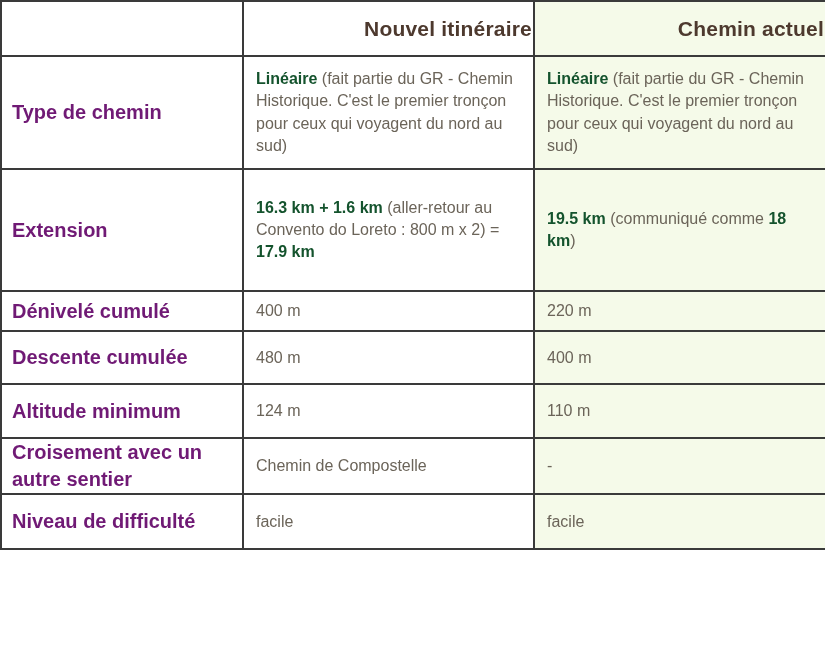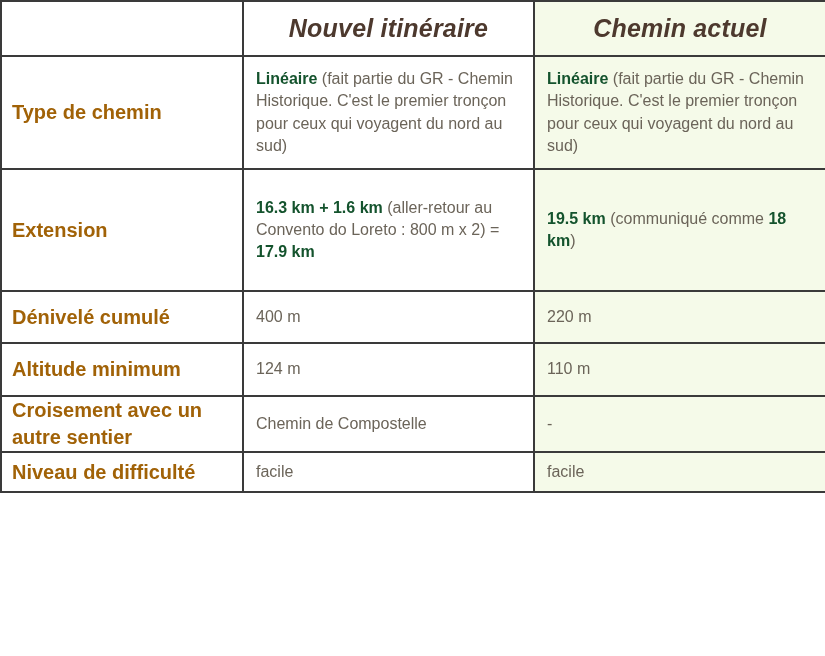--- a/index.html
+++ b/index.html
@@ -21,55 +21,54 @@
   }
   col.c1 { width: 242px; }
   col.c2 { width: 291px; }
   col.c3 { width: 292px; }
   th, td {
     border: 2px solid #3a3a3a;
     vertical-align: middle;
   }
   thead th {
     height: 55px;
-    font-size: 25px;
+    font-size: 21px;
     font-weight: bold;
     letter-spacing: 0.2px;
     color: #4d392e;
-    text-align: center;
+    text-align: right;
     background: #ffffff;
-    font-style: italic;
   }
   thead th.greenbg,
   tbody td.greenbg {
     background: #f5fae9;
   }
   tbody th {
     text-align: left;
     font-size: 20px;
     font-weight: bold;
-    color: #a16207;
+    color: #701a75;
     padding: 0 14px 0 10px;
     line-height: 1.35;
   }
   tbody td {
     font-size: 16px;
     color: #6b6459;
     padding: 8px 12px;
     line-height: 1.38;
     text-align: left;
   }
   tbody td strong {
     color: #14532d;
     font-weight: bold;
   }
   
   tbody tr:nth-child(1) { height: 113px; }
   tbody tr:nth-child(2) { height: 122px; }
-  tbody tr:nth-child(3) { height: 52px; }
+  tbody tr:nth-child(3) { height: 40px; }
   tbody tr:nth-child(4) { height: 53px; }
   tbody tr:nth-child(5) { height: 54px; }
   tbody tr:nth-child(6) { height: 38px; }
   tbody tr:nth-child(7) { height: 55px; }
   tbody tr:nth-child(8) { height: 87px; }
 </style>
 </head>
 <body>
 
 <table class="compare">
@@ -95,20 +94,25 @@
         <th>Extension</th>
         <td><strong>16.3 km + 1.6 km</strong> (aller-retour au Convento do Loreto : 800 m x 2) = <strong>17.9 km</strong></td>
         <td class="greenbg"><strong>19.5 km</strong> (communiqué comme <strong>18 km</strong>)</td>
       </tr>
       <tr>
         <th>Dénivelé cumulé</th>
         <td>400 m</td>
         <td class="greenbg">220 m</td>
       </tr>
       <tr>
+        <th>Descente cumulée</th>
+        <td>480 m</td>
+        <td class="greenbg">400 m</td>
+      </tr>
+      <tr>
         <th>Altitude minimum</th>
         <td>124 m</td>
         <td class="greenbg">110 m</td>
       </tr>
       <tr>
         <th>Croisement avec un autre sentier</th>
         <td>Chemin de Compostelle</td>
         <td class="greenbg">-</td>
       </tr>
       <tr>

